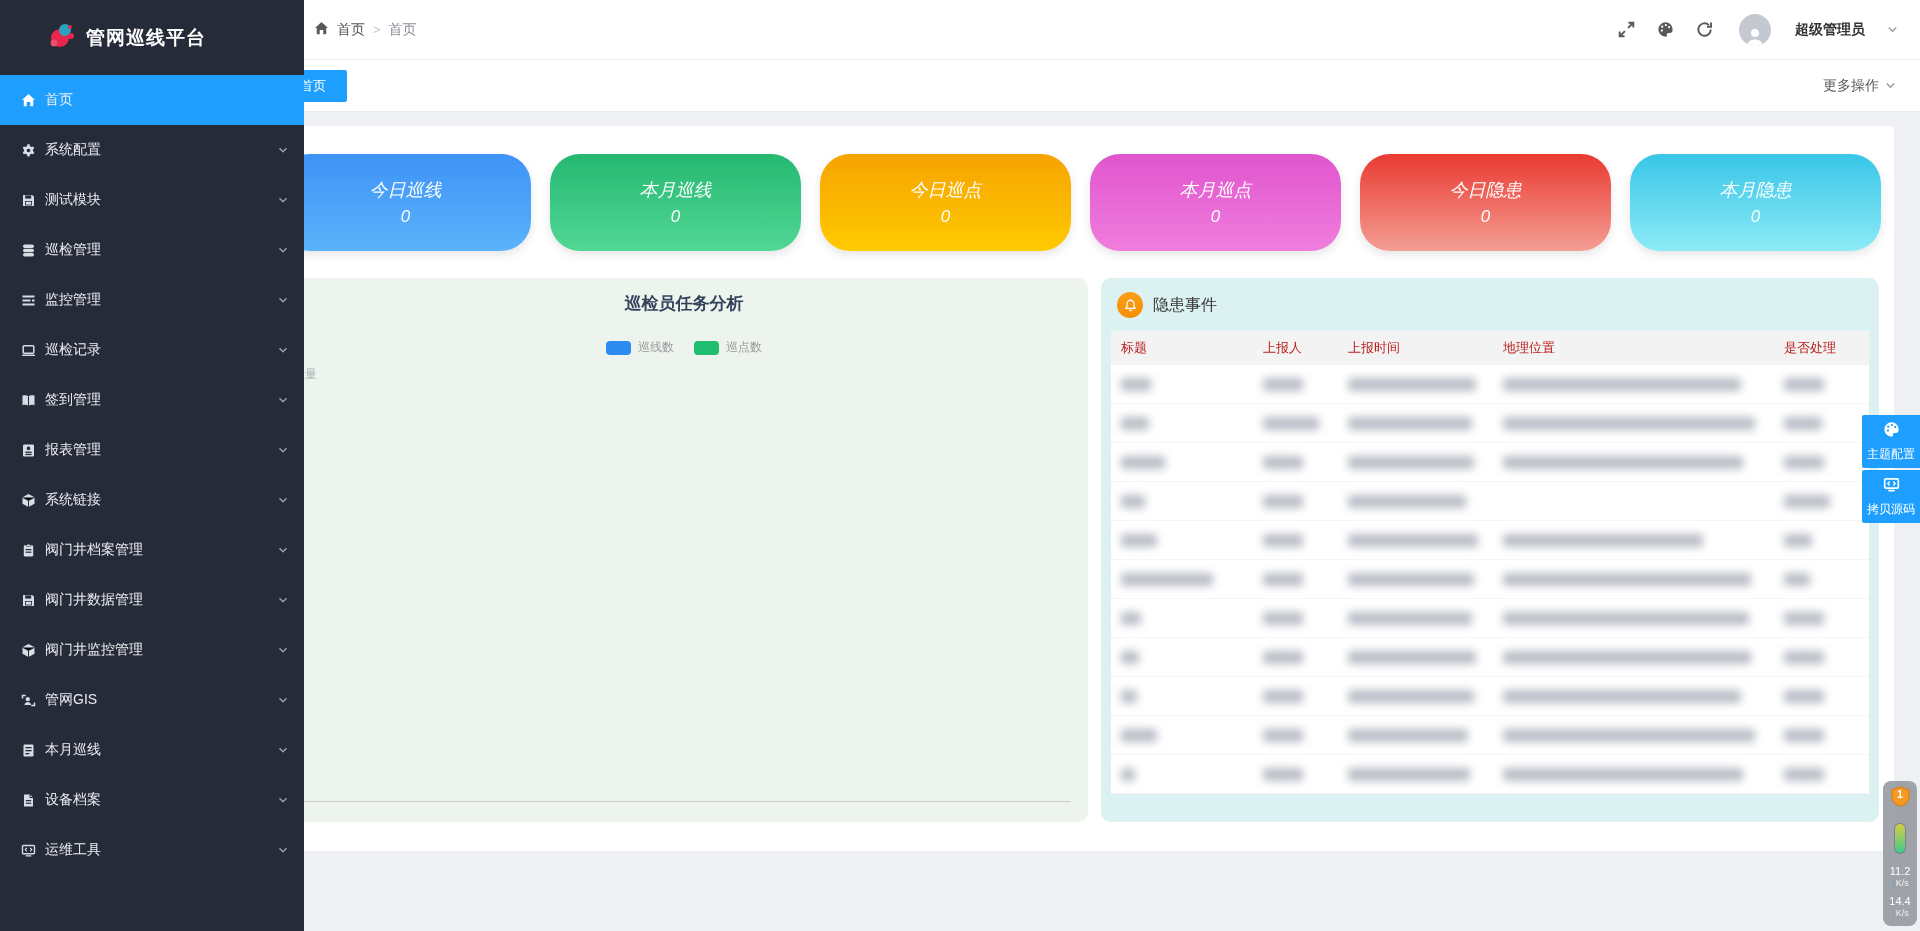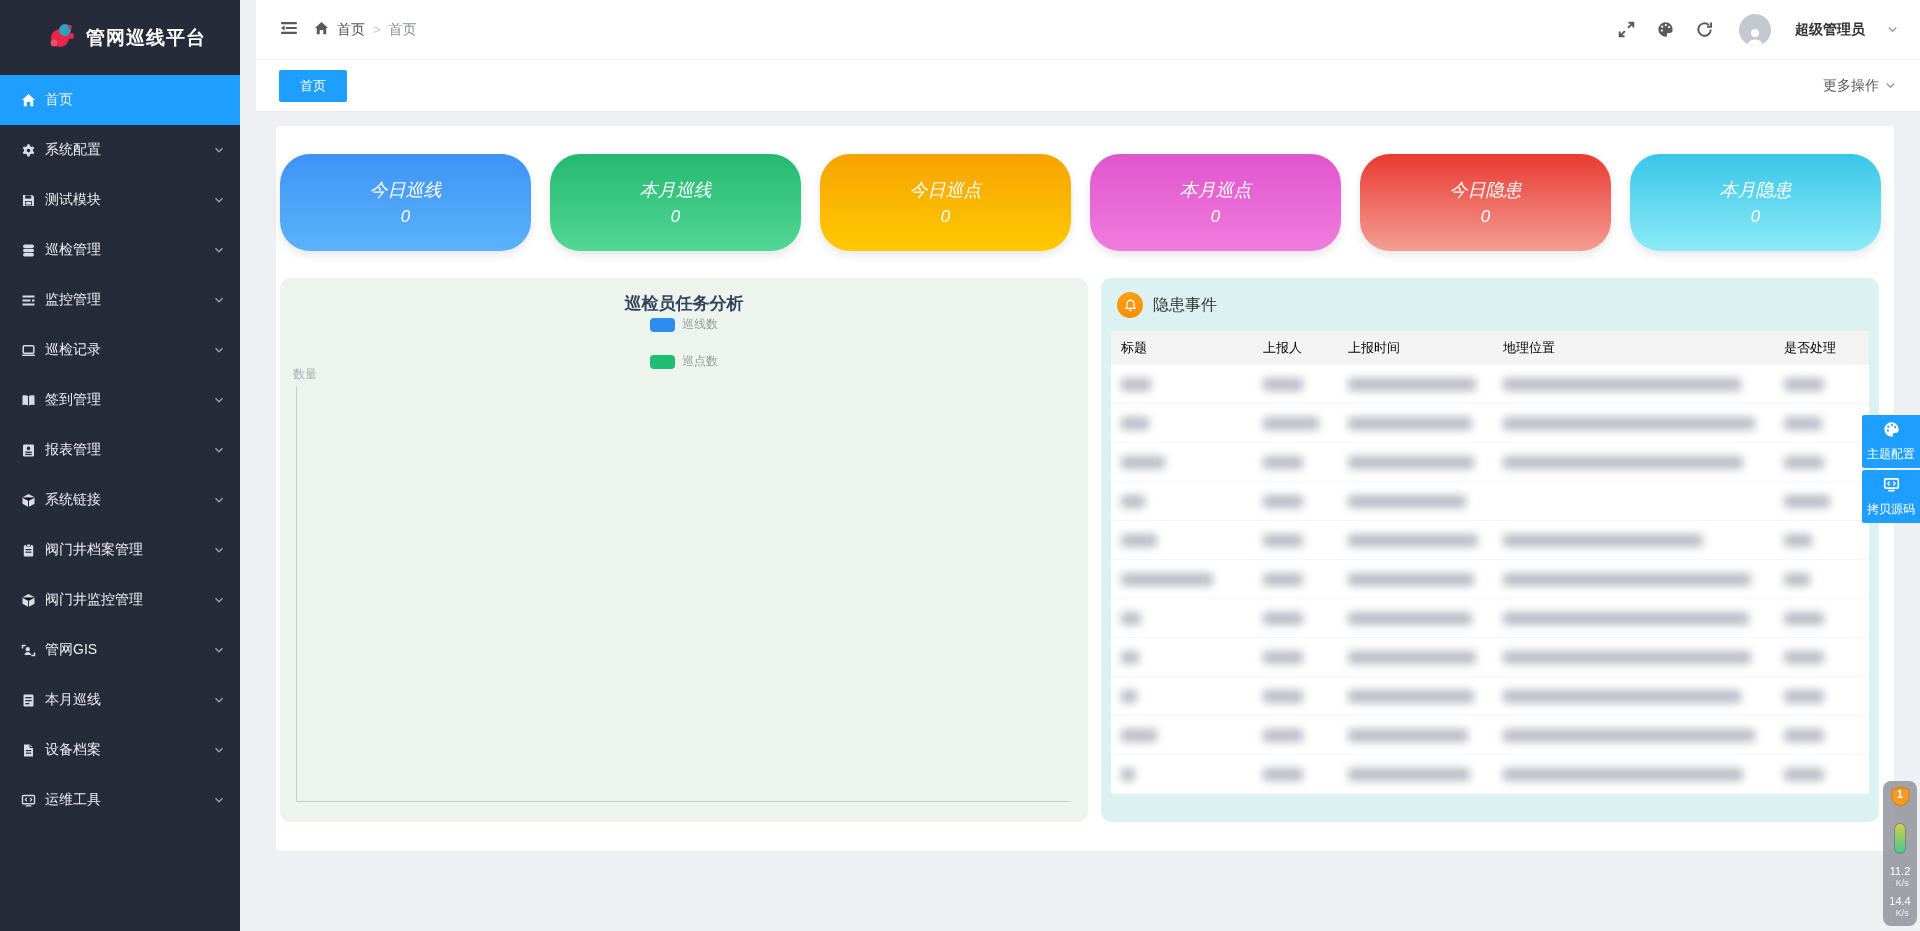--- a/index.html
+++ b/index.html
@@ -1,20 +1,20 @@
 <!DOCTYPE html>
 <html><head>
 <meta charset="utf-8">
 <style>
   * { box-sizing: border-box; margin: 0; padding: 0; }
   html,body { width:1920px; height:931px; overflow:hidden; background:#eef0f4;
               font-family:"Liberation Sans", sans-serif; }
 
   
-  .sidebar { position:fixed; left:0; top:0; bottom:0; width:240px; background:#262b39; z-index:30; }
+  .sidebar { position:fixed; left:0; top:0; bottom:0; width:304px; background:#262b39; z-index:30; }
   .logo { height:75px; display:flex; align-items:center; padding-left:48px; gap:8px; }
   .logo-title { color:#fff; font-size:19px; font-weight:bold; letter-spacing:1px; }
   .menu { }
   .menu-item { height:50px; display:flex; align-items:center; padding:0 16px 0 21px;
                color:#ecedf1; font-size:14px; cursor:pointer; position:relative; }
   .menu-item.active { background:#1e9fff; }
   .menu-item .mi { width:15px; height:15px; margin-right:9px; flex:0 0 15px; }
   .menu-item .mi svg { width:15px; height:15px; display:block; }
   .menu-item .chev { margin-left:auto; }
 
@@ -57,39 +57,39 @@
   .g4 { background:linear-gradient(180deg,#e055cd,#f07ddd); }
   .g5 { background:linear-gradient(180deg,#e93a31,#f49e94); }
   .g6 { background:linear-gradient(180deg,#38c6e8,#8debf6); }
 
   .panel-row { display:flex; gap:13px; margin-top:27px; }
 
   
   .chart-panel { width:808px; height:544px; background:#edf4ee; border-radius:10px;
                  position:relative; padding-top:14px; }
   .chart-title { text-align:center; font-size:17px; font-weight:bold; color:#33425b; }
-  .chart-legend { display:flex; justify-content:center; align-items:center; gap:20px; margin-top:1px;flex-direction:column; }
+  .chart-legend { display:flex; justify-content:center; gap:20px; margin-top:24px; }
   .legend-item { display:flex; align-items:center; gap:7px; font-size:12px; color:#9a9a9a; }
   .legend-swatch { width:25px; height:14px; border-radius:4px; }
   .sw-blue { background:#2d8cf0; }
   .sw-green { background:#1fbe71; }
   .ylabel { position:absolute; left:13px; top:88px; font-size:12px; color:#aab0b3; }
   .plot { position:absolute; left:16px; right:17px; top:108px; bottom:20px;
           border-left:1px solid #c9cdd0; border-bottom:1px solid #c9cdd0; }
 
   
   .hazard-panel { width:778px; height:544px; background:#dcf2f2; border-radius:10px; padding:12px 10px; }
   .hazard-header { display:flex; align-items:center; gap:10px; margin:2px 4px 13px 6px; }
   .hazard-badge { width:26px; height:26px; border-radius:50%;
                   background:linear-gradient(180deg,#fb9e17,#f78f00);
                   display:flex; align-items:center; justify-content:center; }
   .hazard-title { font-size:16px; color:#333; }
   .htable { background:#fff; }
   .htr { display:flex; align-items:center; height:34px; background:#f3f3f3; }
-  .hth { font-size:13px; color:#000000; padding-left:10px; }
+  .hth { font-size:13px; color:#b91c1c; padding-left:10px; }
   .c1 { width:142px; } .c2 { width:85px; } .c3 { width:155px; } .c4 { width:281px; } .c5 { flex:1; }
   .hrow { display:flex; align-items:center; height:39px; border-bottom:1px solid #f6f6f6; }
   .cell { padding-left:10px; }
   .blob { height:13px; border-radius:3px; background:#b9bdc6; filter:blur(4px); }
 
   
   .float-btns { position:fixed; right:0; top:415px; z-index:40; }
   .float-btn { width:58px; height:53px; background:#1e9fff; color:#fff; margin-bottom:2px;
                display:flex; flex-direction:column; align-items:center; justify-content:center;
                gap:5px; font-size:12px; cursor:pointer; border-radius:2px 0 0 2px; }
@@ -240,20 +240,34 @@
       <span class="mi">
           <svg viewBox="0 0 15 15">
             <rect x="2.8" y="2.2" width="9.4" height="11.3" rx="1.2" fill="#d8dce4"></rect>
             <rect x="5.4" y="1" width="4.2" height="2.6" rx="0.9" fill="#262b39"></rect>
             <rect x="6" y="1.5" width="3" height="1.6" rx="0.6" fill="#d8dce4"></rect>
             <rect x="4.6" y="6" width="5.8" height="1.2" fill="#262b39"></rect>
             <rect x="4.6" y="8.6" width="5.8" height="1.2" fill="#262b39"></rect>
           </svg>
         </span>
       <span>阀门井档案管理</span>
+      <span class="chev"><svg width="10" height="10" viewBox="0 0 10 10">
+            <path d="M1.5 3.2 5 6.8l3.5-3.6" fill="none" stroke="#9aa0ae" stroke-width="1.4"></path>
+          </svg></span>
+    </div>
+    <div class="menu-item">
+      <span class="mi">
+          <svg viewBox="0 0 15 15">
+            <path d="M2 2h9.2L13 3.8V13H2z" fill="#d8dce4"></path>
+            <rect x="4.2" y="2.4" width="6" height="3.2" fill="#262b39"></rect>
+            <rect x="4" y="8" width="7" height="4.4" fill="#262b39"></rect>
+            <rect x="4.8" y="8.8" width="5.4" height="2.8" fill="#d8dce4"></rect>
+          </svg>
+        </span>
+      <span>阀门井数据管理</span>
       <span class="chev"><svg width="10" height="10" viewBox="0 0 10 10">
             <path d="M1.5 3.2 5 6.8l3.5-3.6" fill="none" stroke="#9aa0ae" stroke-width="1.4"></path>
           </svg></span>
     </div>
     <div class="menu-item">
       <span class="mi">
           <svg viewBox="0 0 15 15">
             <path d="M7.5 1 13.5 4.3v6.4L7.5 14 1.5 10.7V4.3z" fill="#d8dce4"></path>
             <path d="M1.7 4.4 7.5 7.6l5.8-3.2M7.5 7.6V14" stroke="#262b39" stroke-width="1"></path>
           </svg>

